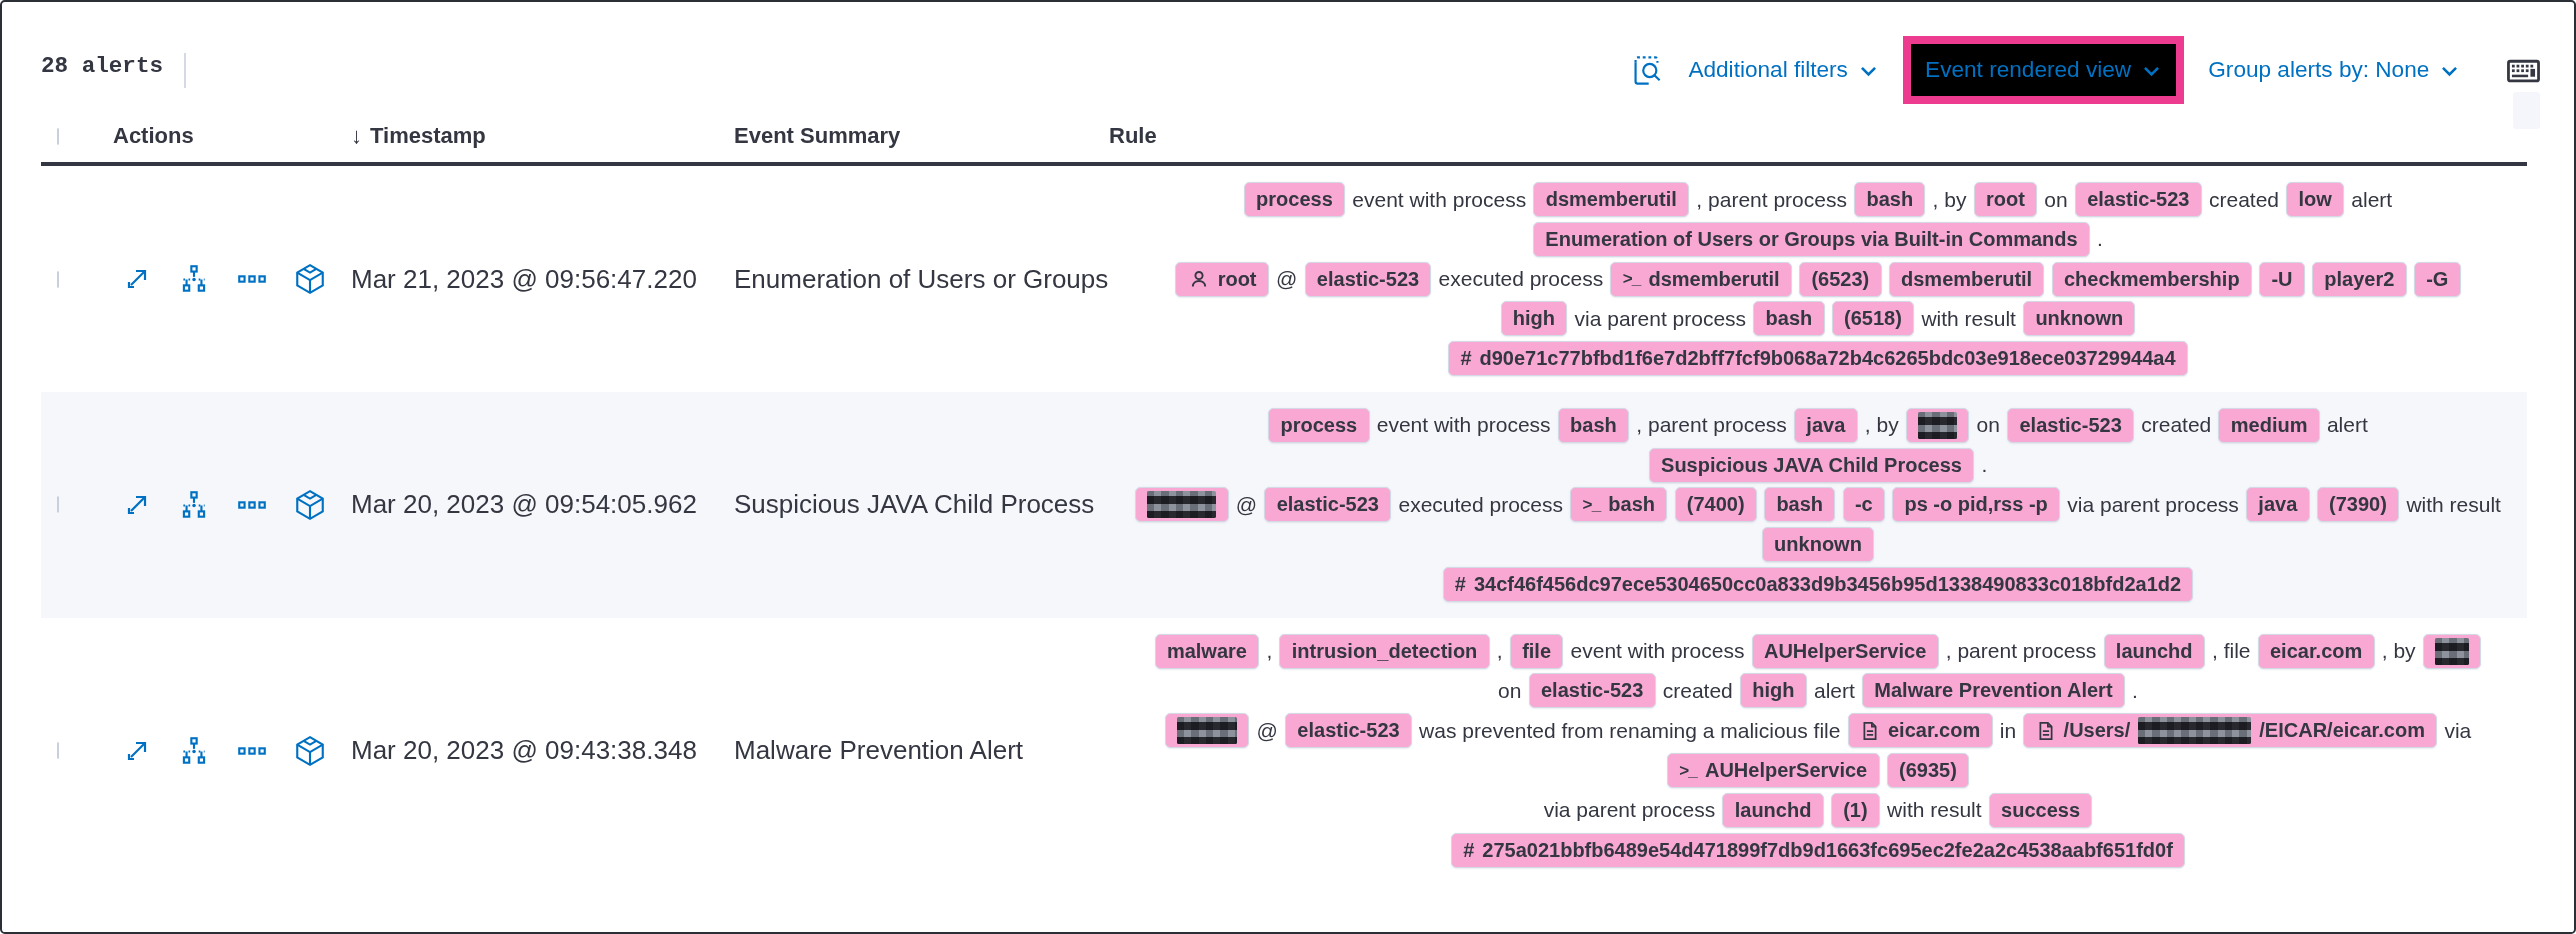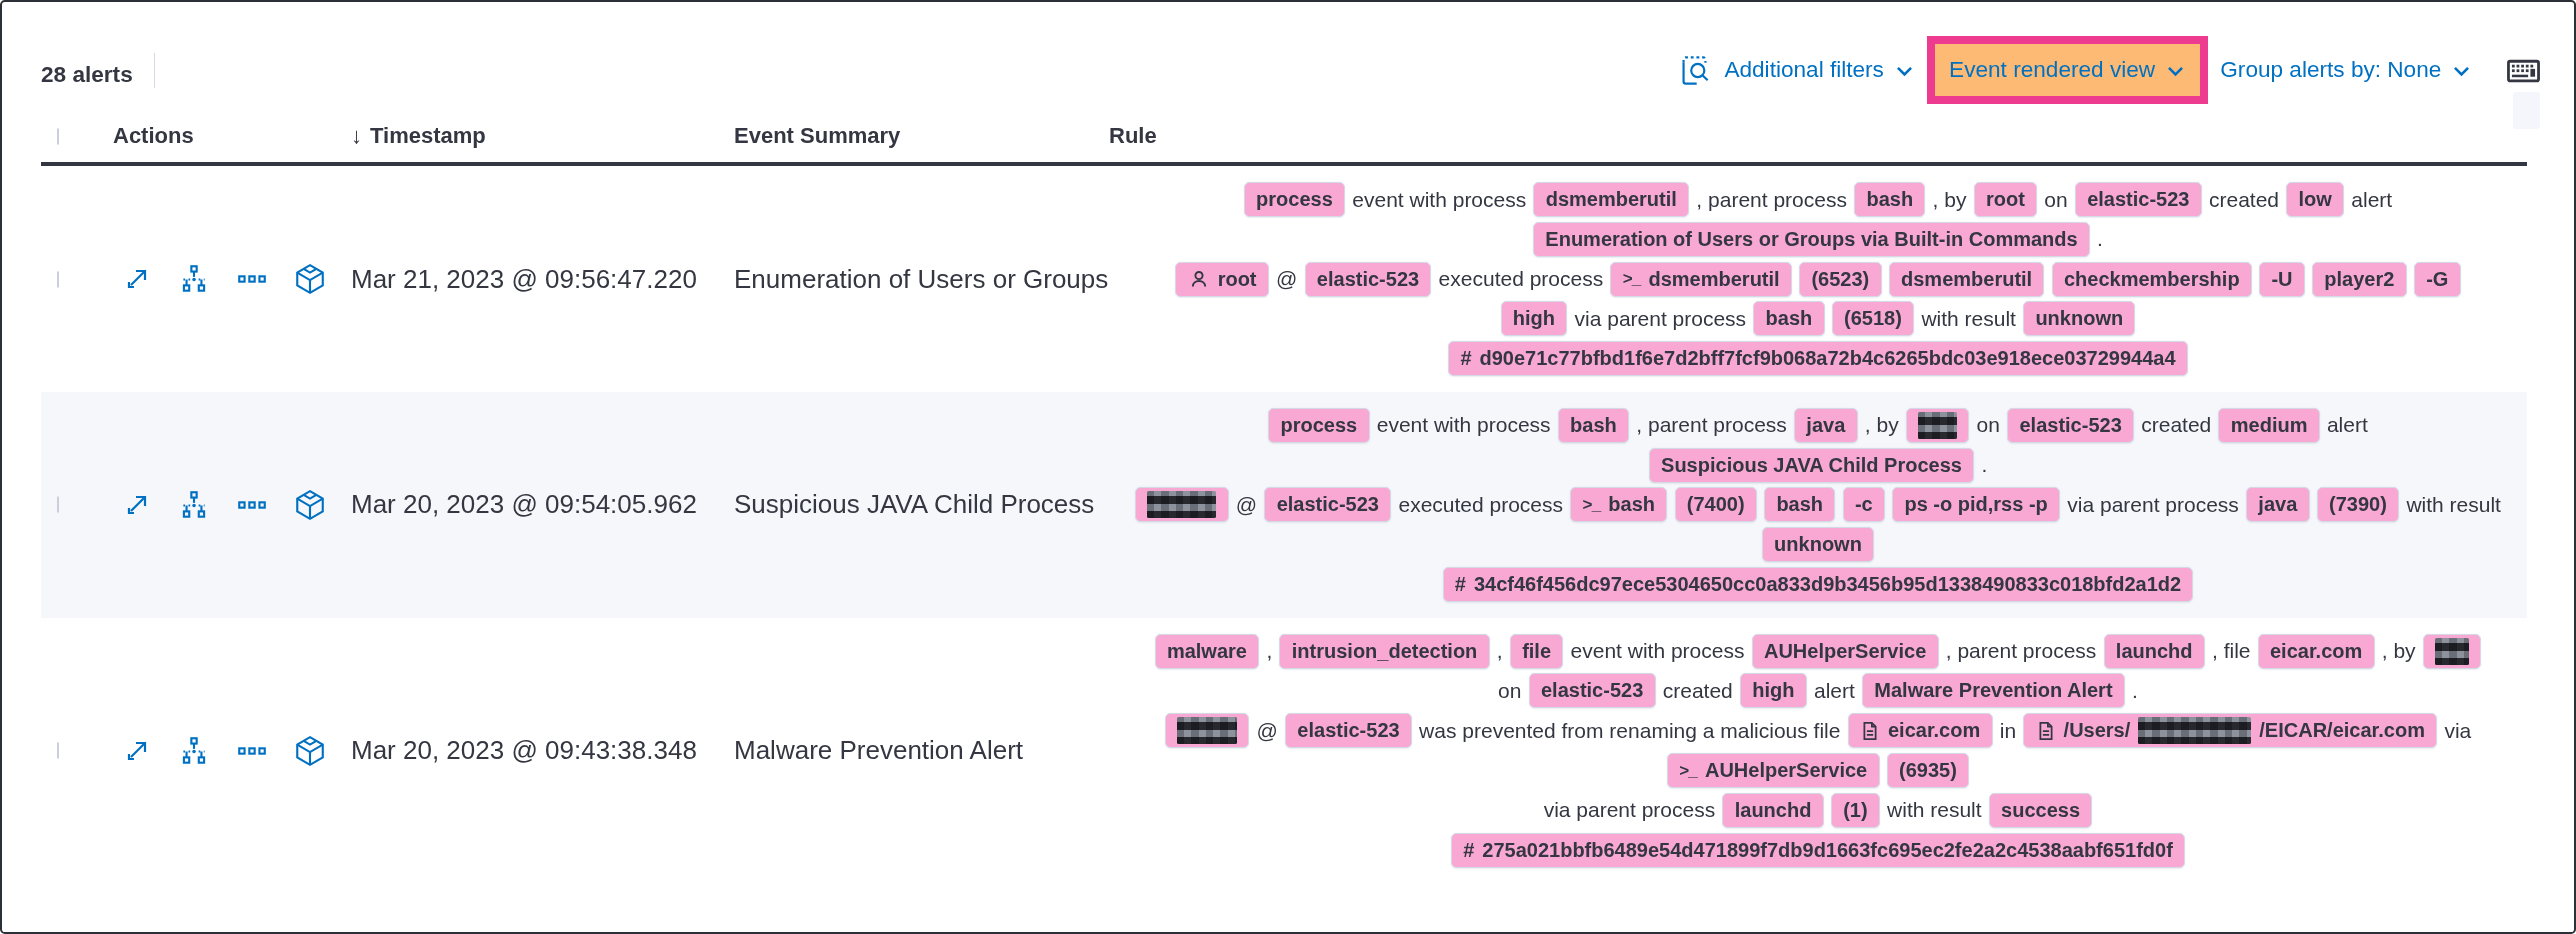--- a/index.html
+++ b/index.html
@@ -13,36 +13,36 @@
     border-radius: 4.8px;
     background: #fff;
     overflow: hidden;
   }
 
   
   .toolbar {
     display: flex; align-items: center; justify-content: space-between;
     padding: 34px 32px 8px 39px;
   }
-  .alert-count-wrap { display:flex; align-items:flex-end; gap:21px; }
+  .alert-count-wrap { display:flex; align-items:flex-start; gap:21px;font-family:Liberation Mono, monospace; }
   .alert-count { font-size: 22.6px; font-weight: 700; color:#343741; }
   .v-divider { width:1.6px; height:35px; background:#d3dae6; }
 
-  .toolbar-right { display:flex; align-items:center; gap:12px; }
+  .toolbar-right { display:flex; align-items:center; gap:24px; }
   .tb-link {
     display:inline-flex; align-items:center; gap:9.7px;
     font-size: 22.6px; font-weight: 500; color:#0071c2;
     background:none; border:none; cursor:pointer;
     font-family: inherit; white-space: nowrap;
   }
   .highlight-box {
     display:inline-flex; align-items:center;
     border: 8px solid #ed3c90;
     padding: 13px 14.5px;
-    background:#fdba74;
+    background:#000000;
   }
   .icon-btn { background:none; border:none; cursor:pointer; display:inline-flex; align-items:center; }
   .kbd-gap { margin-left: 21px; }
 
   .scroll-thumb {
     position:absolute; right: 34px; top: 90px;
     width: 27px; height: 37px; background:#f4f6fb; border-radius:3.2px;
   }
 
   

